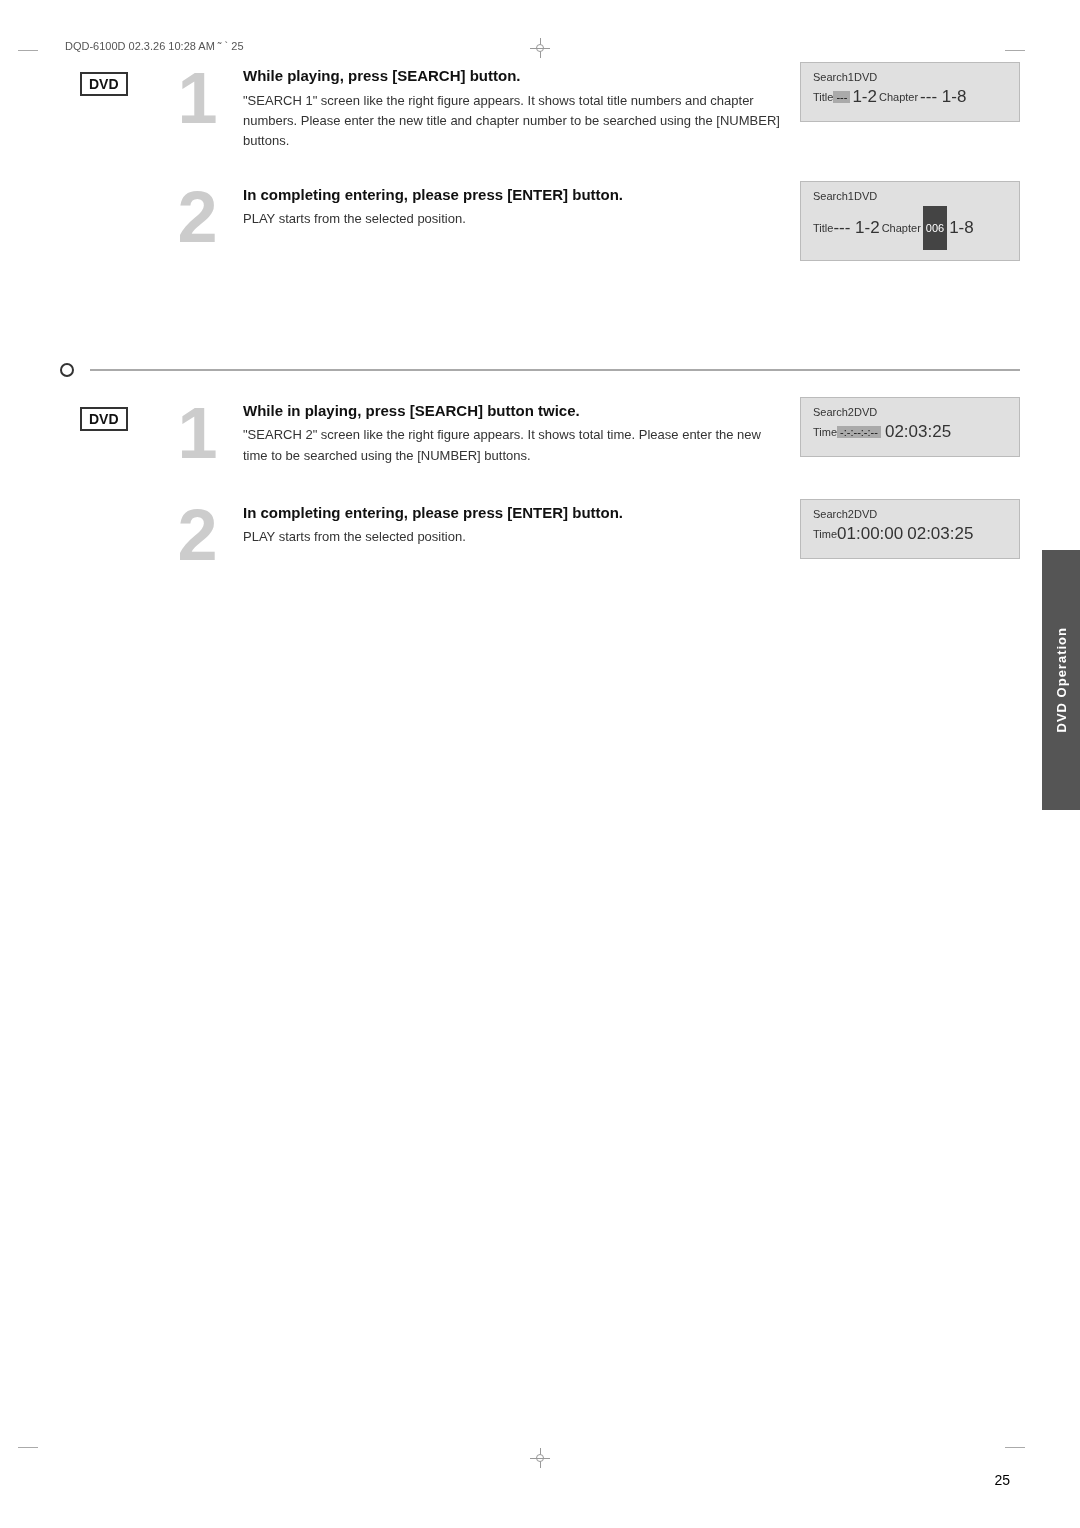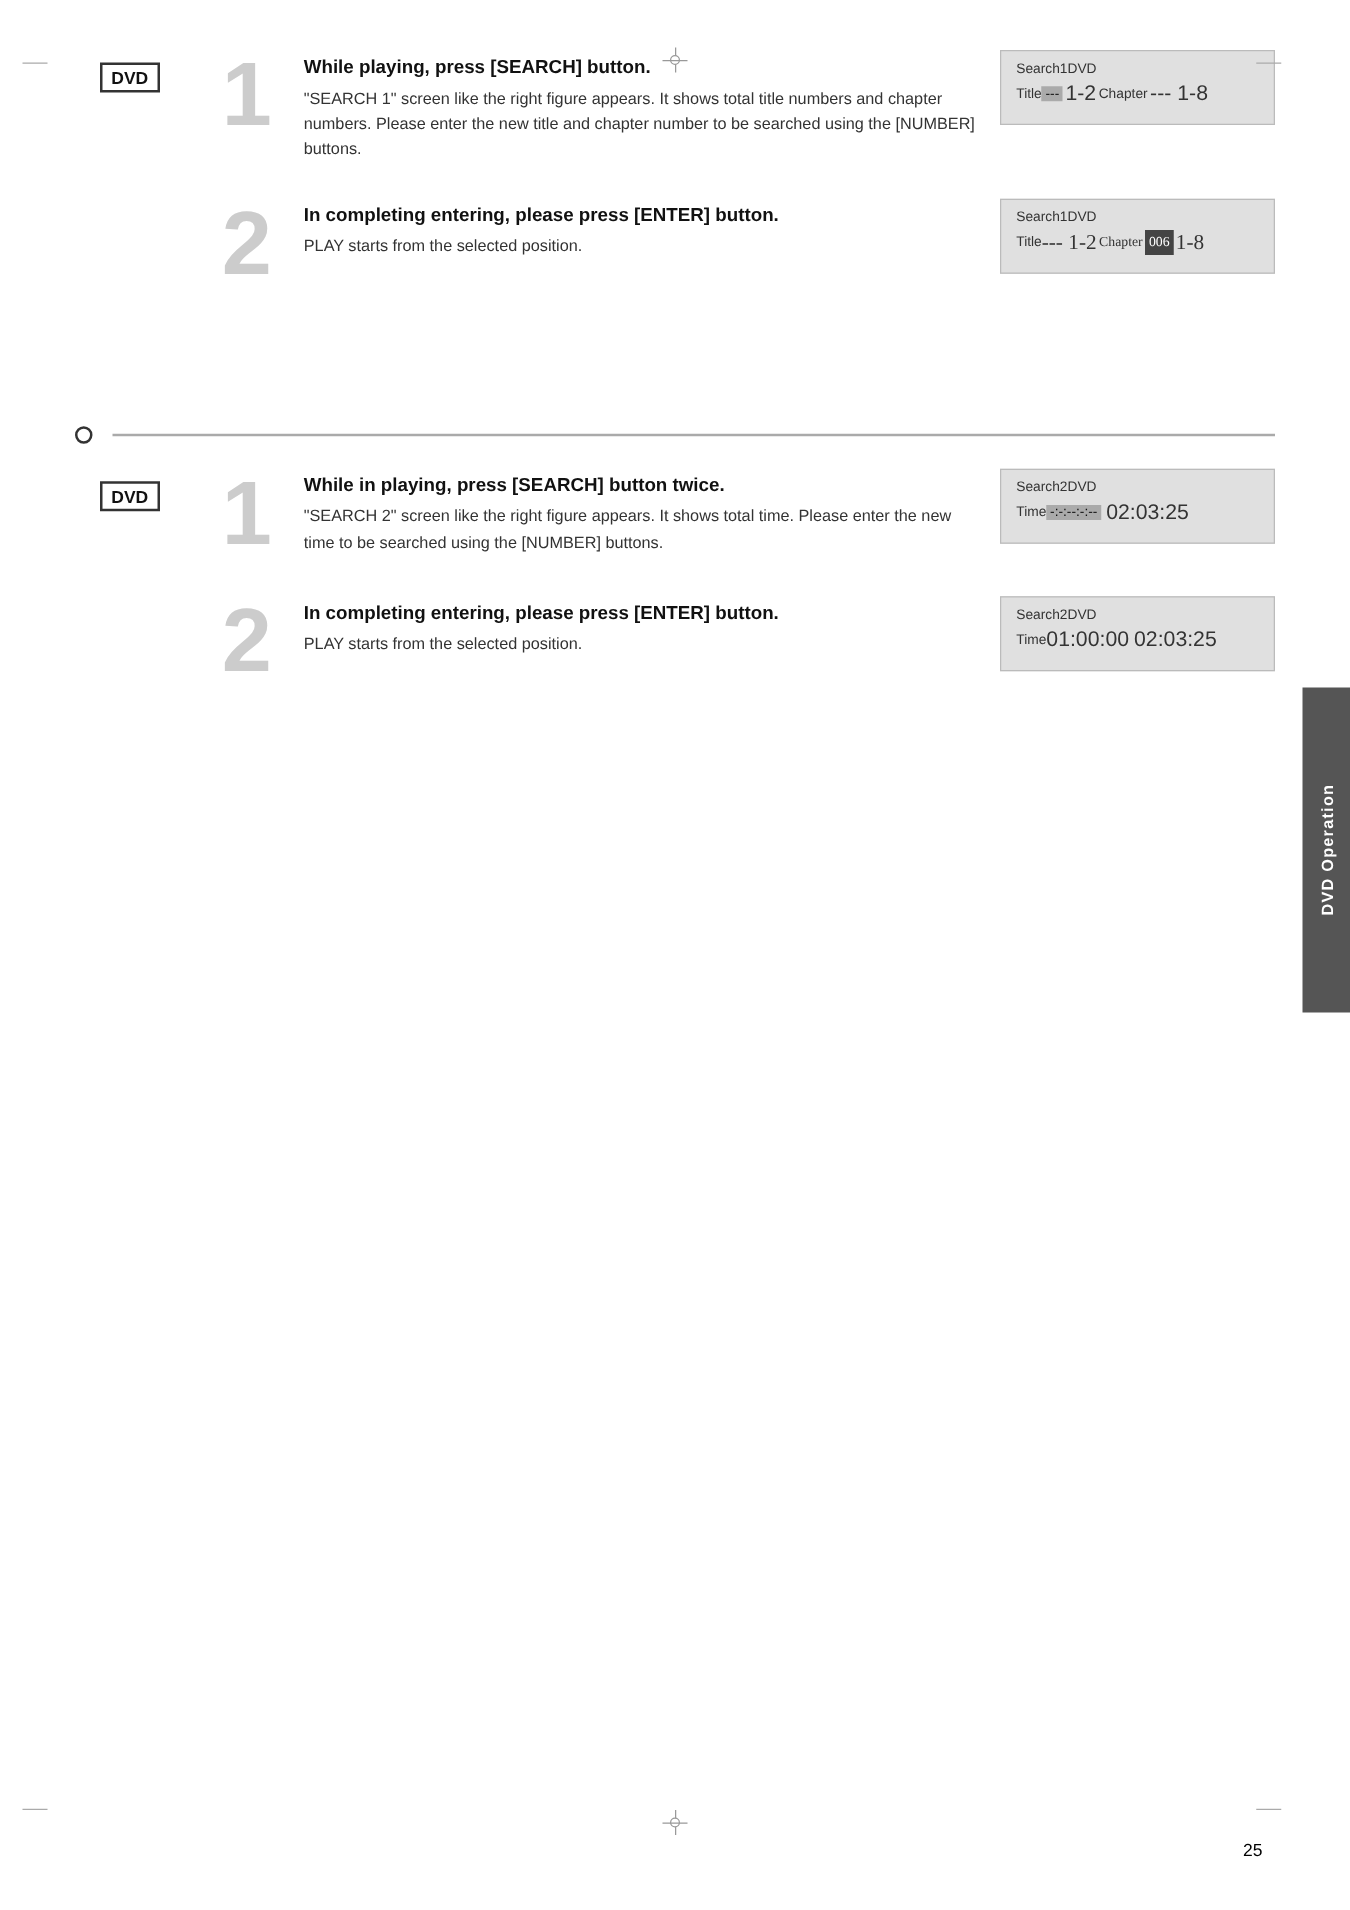--- a/index.html
+++ b/index.html
@@ -169,21 +169,21 @@
       font-size: 11px;
       color: #333;
     }
     .screen-value {
       font-size: 17px;
       color: #333;
     }
     .highlight-box {
       background: #444;
       color: white;
-      padding: 4px 3px;
+      padding: 16px 3px;
       font-size: 11px;
     }
     .blink-box {
       background: #aaa;
       color: #111;
       padding: 0 3px;
       font-size: 11px;
     }
 
     
@@ -253,20 +253,21 @@
   <div class="trim-right-bottom"></div>
 
   <div class="crosshair" style="top: 38px; left: 50%; transform: translateX(-50%);">
     <div class="crosshair-circle"></div>
   </div>
 
   <div class="crosshair" style="bottom: 60px; left: 50%; transform: translateX(-50%);">
     <div class="crosshair-circle"></div>
   </div>
 
+  <div class="header-meta">DQD-6100D  02.3.26  10:28 AM  ˜  `  25</div>
 
   <div class="right-sidebar">
     <span class="right-sidebar-text">DVD Operation</span>
   </div>
 
 
   <div class="section-content">
     <div class="dvd-badge-col">
       <div class="dvd-badge">DVD</div>
     </div>
@@ -311,21 +312,21 @@
           </div>
         </div>
         <div class="screen-col">
           <div class="screen-box">
             <div class="screen-box-row">
               <span class="screen-label">Search1</span>
               <span class="screen-label">DVD</span>
             </div>
             <div class="screen-box-row" style="align-items:center; margin-top:4px;">
               <span class="screen-label">Title</span>
-              <span style="display:flex; align-items:center; gap:2px;font-family:Liberation Serif, serif;">
+              <span style="display:flex; align-items:center; gap:2px;">
                 <span class="screen-value">--- 1-2</span>
                 <span class="screen-label">Chapter</span>
                 <span class="highlight-box">006</span>
                 <span class="screen-value">1-8</span>
               </span>
             </div>
           </div>
         </div>
       </div>
     </div>

